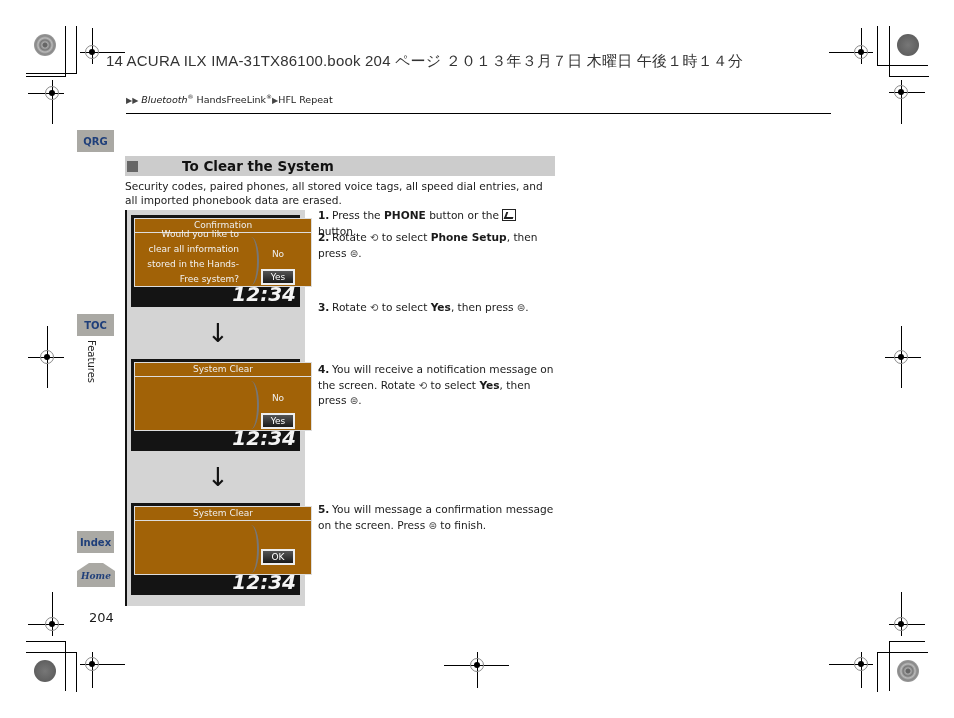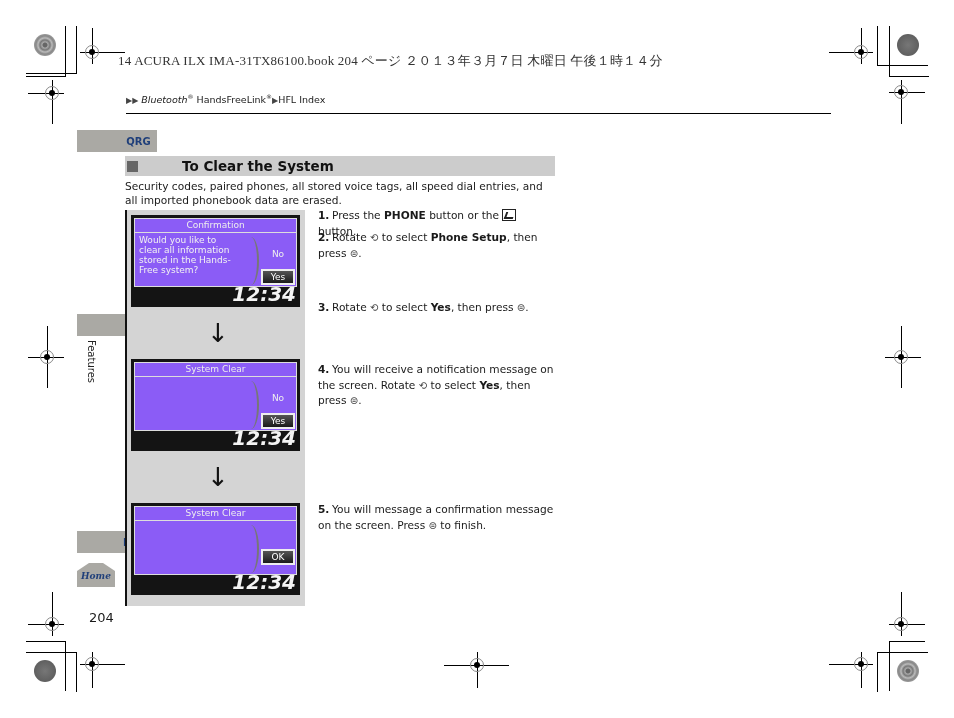--- a/index.html
+++ b/index.html
@@ -6,46 +6,46 @@
   body { width:954px; height:718px; position:relative; overflow:hidden;
          font-family:"DejaVu Sans", sans-serif; color:#1a1a1a; }
   .abs { position:absolute; }
   .line { position:absolute; background:#000; }
   .reg { position:absolute; width:14px; height:14px; border:1px solid #888; border-radius:50%; box-sizing:border-box; }
   .reg::after { content:""; position:absolute; left:3px; top:3px; width:6px; height:6px; background:#000; border-radius:50%; }
   .disc { position:absolute; width:22px; height:22px; border-radius:50%; }
   .disc.texture { background: radial-gradient(circle, #666 0 2px, #aaa 3px, #777 5px, #bbb 7px, #888 9px, #999 11px); }
   .disc.solid { background: radial-gradient(circle, #777 0, #555 100%); }
 
-  .header-meta { left:118px; top:52px; font-family:Liberation Serif, serif; font-size:13px; color:#333; letter-spacing:0.2px; white-space:nowrap; }
+  .header-meta { left:106px; top:52px; font-family:Liberation Sans, sans-serif; font-size:15px; color:#333; letter-spacing:0.2px; white-space:nowrap; }
   .breadcrumb { left:126px; top:93px; font-size:9.5px; white-space:nowrap; }
   .breadcrumb .arrow { color:#444; font-size:8px; }
   .breadcrumb .ital { font-style:italic; }
   .rule { left:126px; top:113px; width:705px; height:1px; background:#000; }
 
   .tab { position:absolute; left:77px; width:37px; height:22px; background:#aaa9a4; color:#1f3f7a;
-         font-weight:bold; font-size:10px; display:flex; align-items:center; justify-content:center;padding-left:43px; }
+         font-weight:bold; font-size:10px; display:flex; align-items:center; justify-content:center; }
   .side-label { left:86px; top:340px; writing-mode:vertical-rl; font-size:10px; color:#222; }
   .home { position:absolute; left:77px; top:563px; width:38px; height:24px; }
   .home svg { position:absolute; left:0; top:0; }
   .home span { position:absolute; left:0; top:8px; width:38px; text-align:center; font-family:"DejaVu Serif", serif;
                font-style:italic; font-weight:bold; font-size:9px; color:#1f3f7a; }
   .page-num { left:89px; top:610px; font-size:13px; }
 
   .section-head { left:125px; top:156px; width:430px; height:20px; background:#cccccc; display:flex; align-items:center; }
   .section-head .sq { width:11px; height:11px; background:#666; margin-left:2px; margin-right:4px; }
   .section-head .title { font-weight:bold; font-size:13.5px; color:#111;margin-left:40px; }
   .intro { left:125px; top:180px; width:430px; font-size:10.6px; line-height:13.5px; }
 
   .figure-col { left:125px; top:210px; width:180px; height:396px; background:#d4d4d4; border-left:2px solid #111; box-sizing:border-box; }
   .screen { position:absolute; left:131px; width:169px; height:92px; background:#141414; }
-  .screen .panel { position:absolute; left:3px; top:3px; width:163px; height:69px; background:#8b5cf6; border:1px solid #ddd; box-sizing:border-box; }
+  .screen .panel { position:absolute; left:3px; top:3px; width:178px; height:69px; background:#a16207; border:1px solid #ddd; box-sizing:border-box; }
   .screen .ttl { position:absolute; left:0; top:0; width:100%; height:13px; border-bottom:1px solid #ddd; text-align:center;
                  font-size:9px; color:#eee; line-height:13px; }
-  .screen .msg { position:absolute; left:4px; top:16px; width:100px; font-size:9px; line-height:10px; color:#f2f2f2; }
+  .screen .msg { position:absolute; left:4px; top:8px; width:100px; font-size:9px; line-height:15px; color:#f2f2f2;text-align:right; }
   .screen .curve { position:absolute; left:108px; top:18px; width:14px; height:48px; border-right:2px solid #777; border-radius:0 50% 50% 0; }
   .screen .opt-no { position:absolute; left:126px; top:30px; width:34px; text-align:center; font-size:9px; color:#eee; }
   .screen .opt-sel { position:absolute; left:126px; width:34px; height:16px; border:2px solid #eee; box-sizing:border-box;
                      background:linear-gradient(#555,#1a1a1a); color:#fff; font-size:9px; text-align:center; line-height:12px; }
   .screen .clock { position:absolute; right:4px; bottom:1px; font-size:20px; font-weight:bold; font-style:italic; color:#f4f4f4; }
   .down-arrow { position:absolute; left:207px; font-size:26px; color:#111; line-height:26px; }
 
   .steps { left:318px; width:240px; font-size:10.6px; line-height:15.5px; }
   .steps b { font-weight:bold; }
   .step-num { font-weight:bold; display:inline-block; width:14px; }
@@ -116,21 +116,21 @@
   <div class="line" style="left:889px;top:624px;width:36px;height:1px;"></div>
   <div class="reg" style="left:894px;top:617px;"></div>
   <div class="disc texture" style="left:897px;top:660px;"></div>
 </div>
 
 <div class="abs header-meta">14 ACURA ILX IMA-31TX86100.book  204 ページ  ２０１３年３月７日  木曜日  午後１時１４分</div>
 
 <div class="abs breadcrumb">
   <span class="arrow">▶</span><span class="arrow">▶</span>
   <span class="ital">Bluetooth</span><sup style="font-size:6px">®</sup>
-  <span>HandsFreeLink</span><sup style="font-size:6px">®</sup><span class="arrow">▶</span><span>HFL Index</span>
+  <span>HandsFreeLink</span><sup style="font-size:6px">®</sup><span class="arrow">▶</span><span>HFL Repeat</span>
 </div>
 <div class="abs rule"></div>
 
 <div class="tab" style="top:130px;">QRG</div>
 <div class="tab" style="top:314px;">TOC</div>
 <div class="abs side-label">Features</div>
 <div class="tab" style="top:531px;">Index</div>
 <div class="home">
   <svg width="38" height="24">
       <polygon points="0,8 12,0 26,0 38,8 38,24 0,24" fill="#aaa9a4"></polygon>

